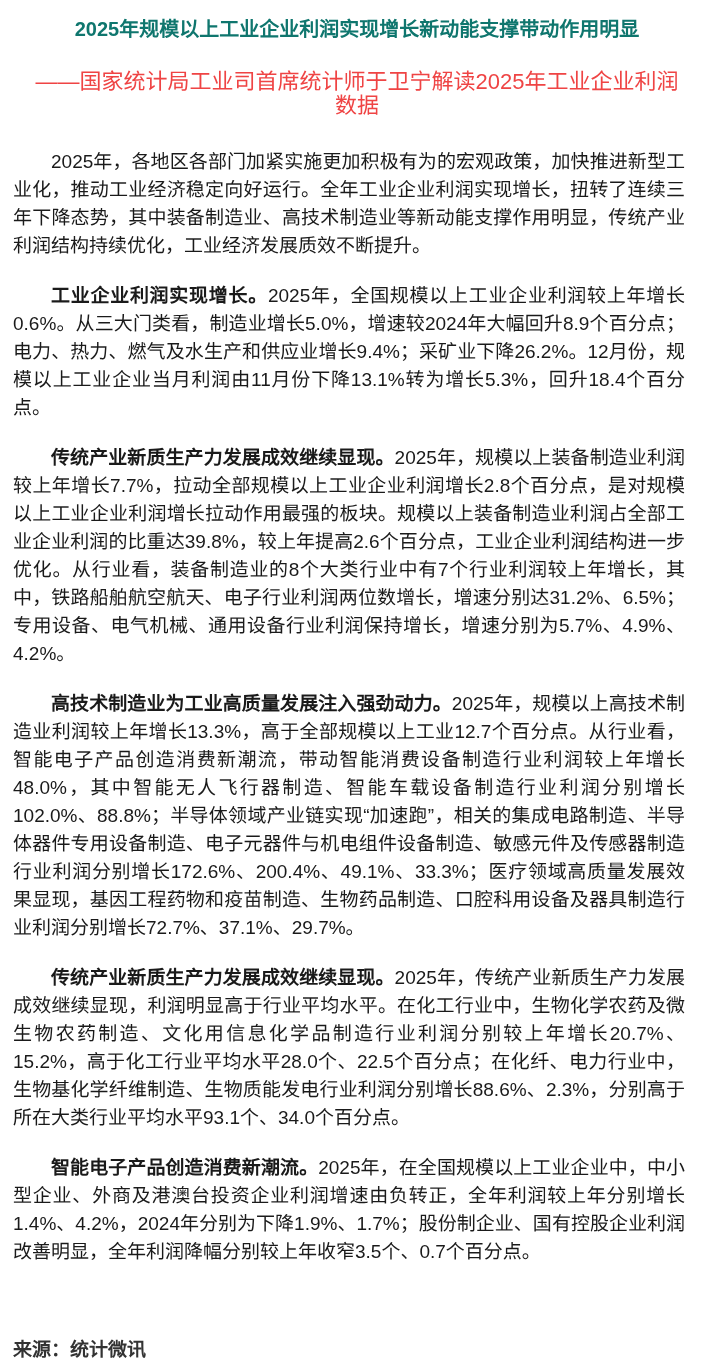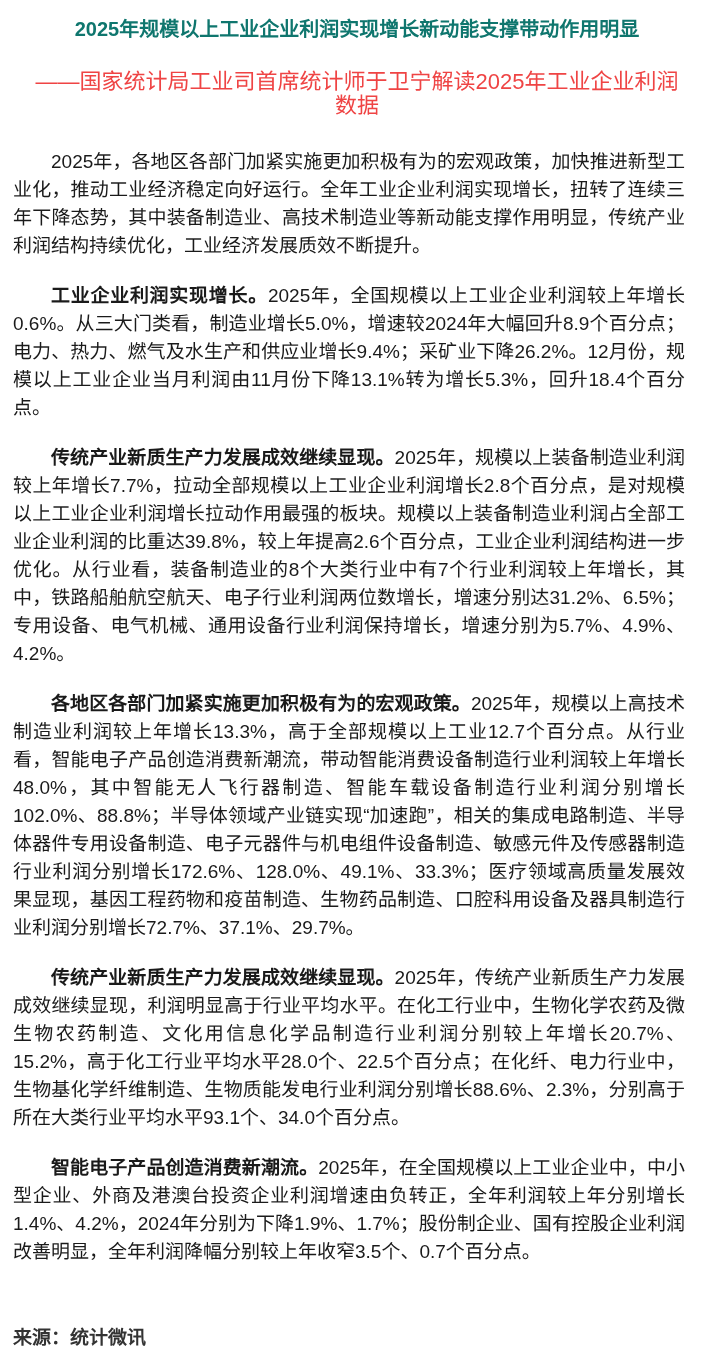--- a/index.html
+++ b/index.html
@@ -44,21 +44,21 @@
   .para {
     margin: 0 16px 22px 0;
     text-indent: 2em;
   }
   .para .lead {
     font-weight: 700;
   }
   .article-source {
     position: absolute;
     left: 13px;
-    bottom: 16px;
+    bottom: 4px;
     font-size: 19px;
     font-weight: 700;
     color: #333333;
   }
 </style>
 </head>
 <body>
 
 <div class="page">
 
@@ -67,21 +67,21 @@
   <div class="article-subtitle">——国家统计局工业司首席统计师于卫宁解读2025年工业企业利润数据</div>
 
   <div class="article-body">
 
     <p class="para"><span class="lead"></span><span>2025年，各地区各部门加紧实施更加积极有为的宏观政策，加快推进新型工业化，推动工业经济稳定向好运行。全年工业企业利润实现增长，扭转了连续三年下降态势，其中装备制造业、高技术制造业等新动能支撑作用明显，传统产业利润结构持续优化，工业经济发展质效不断提升。</span></p>
 
     <p class="para"><span class="lead">工业企业利润实现增长。</span><span>2025年，全国规模以上工业企业利润较上年增长0.6%。从三大门类看，制造业增长5.0%，增速较2024年大幅回升8.9个百分点；电力、热力、燃气及水生产和供应业增长9.4%；采矿业下降26.2%。12月份，规模以上工业企业当月利润由11月份下降13.1%转为增长5.3%，回升18.4个百分点。</span></p>
 
     <p class="para"><span class="lead">传统产业新质生产力发展成效继续显现。</span><span>2025年，规模以上装备制造业利润较上年增长7.7%，拉动全部规模以上工业企业利润增长2.8个百分点，是对规模以上工业企业利润增长拉动作用最强的板块。规模以上装备制造业利润占全部工业企业利润的比重达39.8%，较上年提高2.6个百分点，工业企业利润结构进一步优化。从行业看，装备制造业的8个大类行业中有7个行业利润较上年增长，其中，铁路船舶航空航天、电子行业利润两位数增长，增速分别达31.2%、6.5%；专用设备、电气机械、通用设备行业利润保持增长，增速分别为5.7%、4.9%、4.2%。</span></p>
 
-    <p class="para"><span class="lead">各地区各部门加紧实施更加积极有为的宏观政策。</span><span>2025年，规模以上高技术制造业利润较上年增长13.3%，高于全部规模以上工业12.7个百分点。从行业看，智能电子产品创造消费新潮流，带动智能消费设备制造行业利润较上年增长48.0%，其中智能无人飞行器制造、智能车载设备制造行业利润分别增长102.0%、88.8%；半导体领域产业链实现“加速跑”，相关的集成电路制造、半导体器件专用设备制造、电子元器件与机电组件设备制造、敏感元件及传感器制造行业利润分别增长172.6%、128.0%、49.1%、33.3%；医疗领域高质量发展效果显现，基因工程药物和疫苗制造、生物药品制造、口腔科用设备及器具制造行业利润分别增长72.7%、37.1%、29.7%。</span></p>
+    <p class="para"><span class="lead">高技术制造业为工业高质量发展注入强劲动力。</span><span>2025年，规模以上高技术制造业利润较上年增长13.3%，高于全部规模以上工业12.7个百分点。从行业看，智能电子产品创造消费新潮流，带动智能消费设备制造行业利润较上年增长48.0%，其中智能无人飞行器制造、智能车载设备制造行业利润分别增长102.0%、88.8%；半导体领域产业链实现“加速跑”，相关的集成电路制造、半导体器件专用设备制造、电子元器件与机电组件设备制造、敏感元件及传感器制造行业利润分别增长172.6%、200.4%、49.1%、33.3%；医疗领域高质量发展效果显现，基因工程药物和疫苗制造、生物药品制造、口腔科用设备及器具制造行业利润分别增长72.7%、37.1%、29.7%。</span></p>
 
     <p class="para"><span class="lead">传统产业新质生产力发展成效继续显现。</span><span>2025年，传统产业新质生产力发展成效继续显现，利润明显高于行业平均水平。在化工行业中，生物化学农药及微生物农药制造、文化用信息化学品制造行业利润分别较上年增长20.7%、15.2%，高于化工行业平均水平28.0个、22.5个百分点；在化纤、电力行业中，生物基化学纤维制造、生物质能发电行业利润分别增长88.6%、2.3%，分别高于所在大类行业平均水平93.1个、34.0个百分点。</span></p>
 
     <p class="para"><span class="lead">智能电子产品创造消费新潮流。</span><span>2025年，在全国规模以上工业企业中，中小型企业、外商及港澳台投资企业利润增速由负转正，全年利润较上年分别增长1.4%、4.2%，2024年分别为下降1.9%、1.7%；股份制企业、国有控股企业利润改善明显，全年利润降幅分别较上年收窄3.5个、0.7个百分点。</span></p>
 
 
   </div>
 
   <div class="article-source">来源：统计微讯</div>
 

